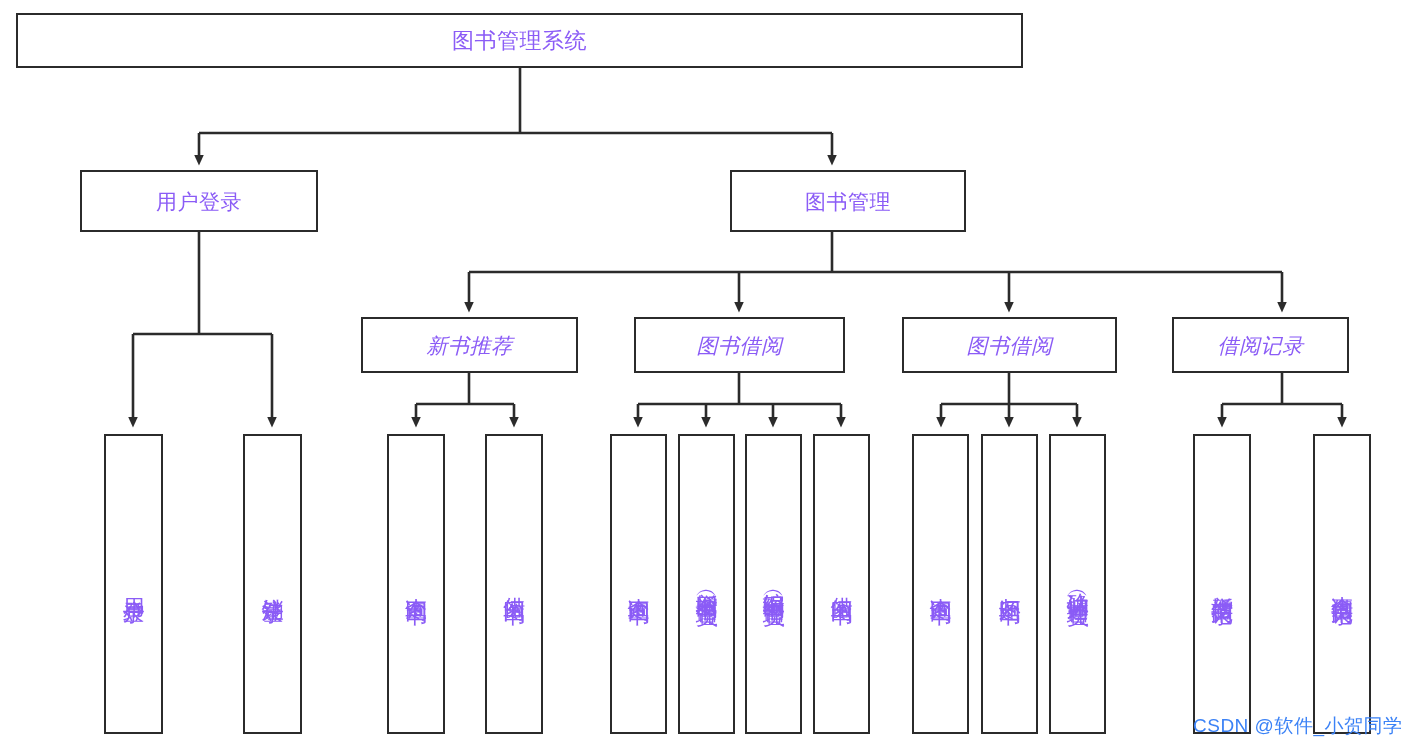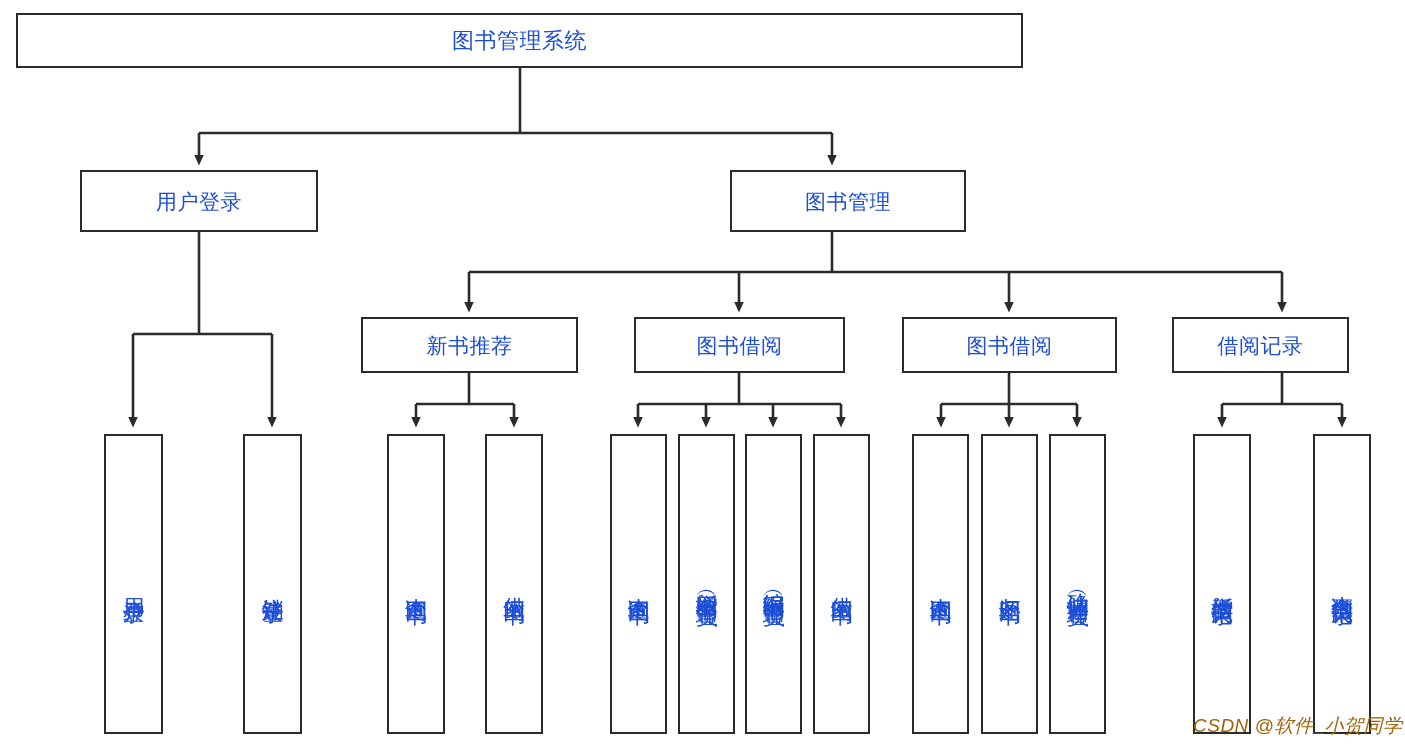--- a/index.html
+++ b/index.html
@@ -29,48 +29,47 @@
     position: absolute;
     box-sizing: border-box;
     background: #ffffff;
     border: 2.5px solid #2b2b2b;
     display: flex;
     align-items: center;
     justify-content: center;
     overflow: hidden;
   }
   .node .label {
-    color: #1d4ed8;
+    color: #8b5cf6;
     font-size: 21px;
     line-height: 1.0;
     letter-spacing: 0.5px;
     white-space: nowrap;
   }
   .node.root .label { font-size: 22px; }
   .node.level1 .label { font-size: 21px; }
-  .node.level2 .label { font-size: 21px; }
+  .node.level2 .label { font-size: 21px; font-style: italic; }
   .node.leaf {
     align-items: center;
     justify-content: center;
   }
   .node.leaf .label {
     writing-mode: vertical-rl;
     text-orientation: upright;
     font-size: 22px;
     line-height: 1.12;
     letter-spacing: 2px;
     white-space: nowrap;
   }
   .watermark {
     position: absolute;
-    color: #a16207;
+    color: #3b82f6;
     font-size: 19px;
     white-space: nowrap;
     letter-spacing: 0.5px;
-    font-style: italic;
   }
 </style>
 </head>
 <body>
 
 <div id="canvas">
 
   <svg class="connectors" viewBox="0 0 1405 747">
     <defs>
       <marker id="arrow" markerWidth="12" markerHeight="12" refX="1.5" refY="5" orient="auto" markerUnits="userSpaceOnUse">

